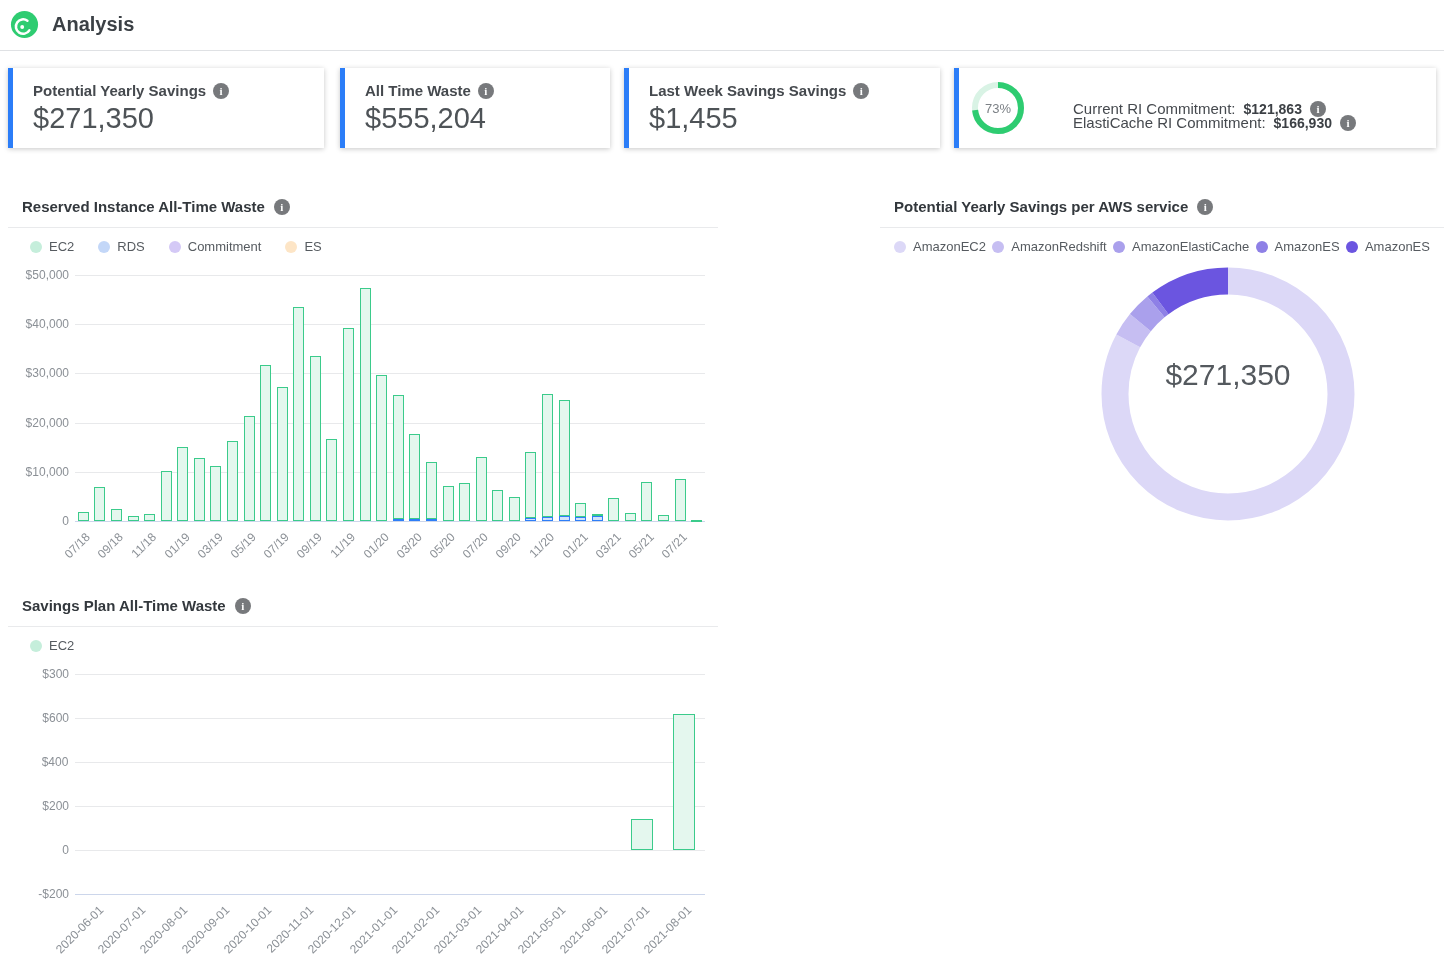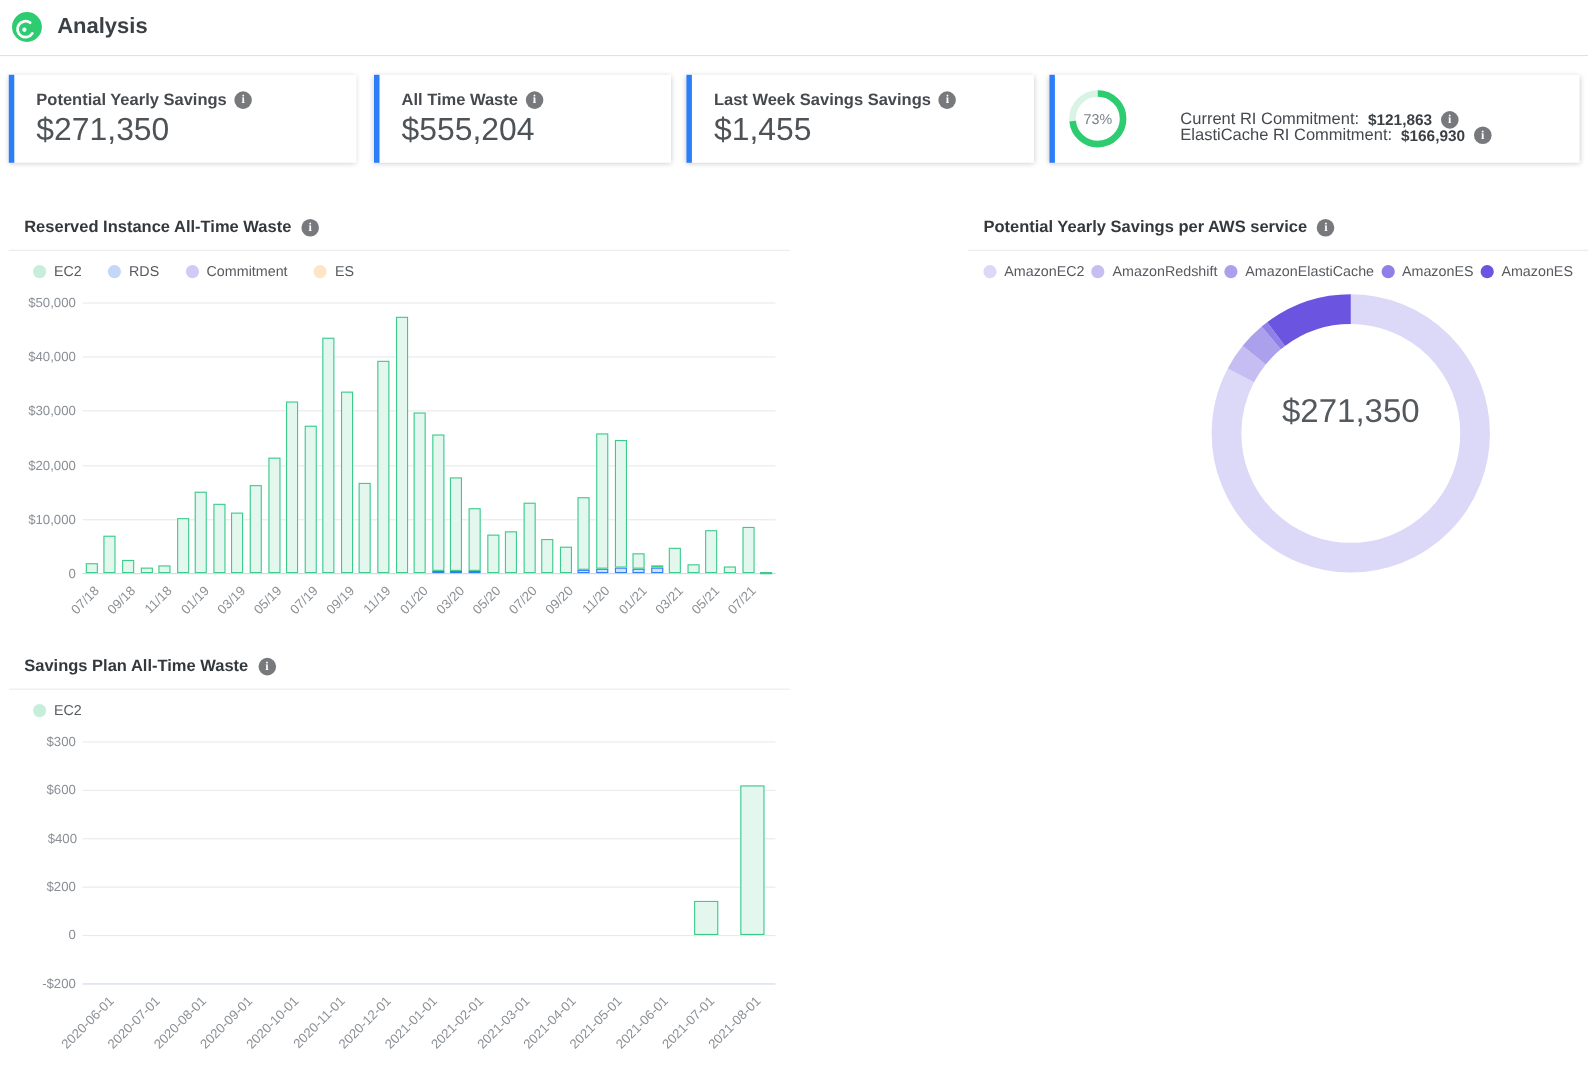--- a/index.html
+++ b/index.html
@@ -308,21 +308,21 @@
         <div class="legend-dot" style="background: rgb(197, 238, 219);"></div>
         <span class="legend-label">EC2</span>
       </div>
     </div>
   <div class="abs" id="chart3-plot" style="left:0;top:0;width:710px;height:376px;">
       <div class="gridline" style="left: 67px; width: 630px; top: 79px;"></div>
       <div class="ytick" style="left: 1px; top: 79px;">$300</div>
       <div class="gridline" style="left: 67px; width: 630px; top: 123px;"></div>
       <div class="ytick" style="left: 1px; top: 123px;">$600</div>
       <div class="gridline" style="left: 67px; width: 630px; top: 167px;"></div>
-      <div class="ytick" style="left: 2px; top: 167px;">$400</div>
+      <div class="ytick" style="left: 17px; top: 167px; text-align: center;">$400</div>
       <div class="gridline" style="left: 67px; width: 630px; top: 211px;"></div>
       <div class="ytick" style="left: 1px; top: 211px;">$200</div>
       <div class="gridline" style="left: 67px; width: 630px; top: 255px;"></div>
       <div class="ytick" style="left: 1px; top: 255px;">0</div>
       <div class="axisline" style="left: 67px; width: 630px; top: 299px;"></div>
       <div class="ytick" style="left: 1px; top: 299px;">-$200</div>
       <div class="xtick" style="left: 88px; top: 308px;">
         <span>2020-06-01</span>
       </div>
       <div class="xtick" style="left: 130px; top: 308px;">

